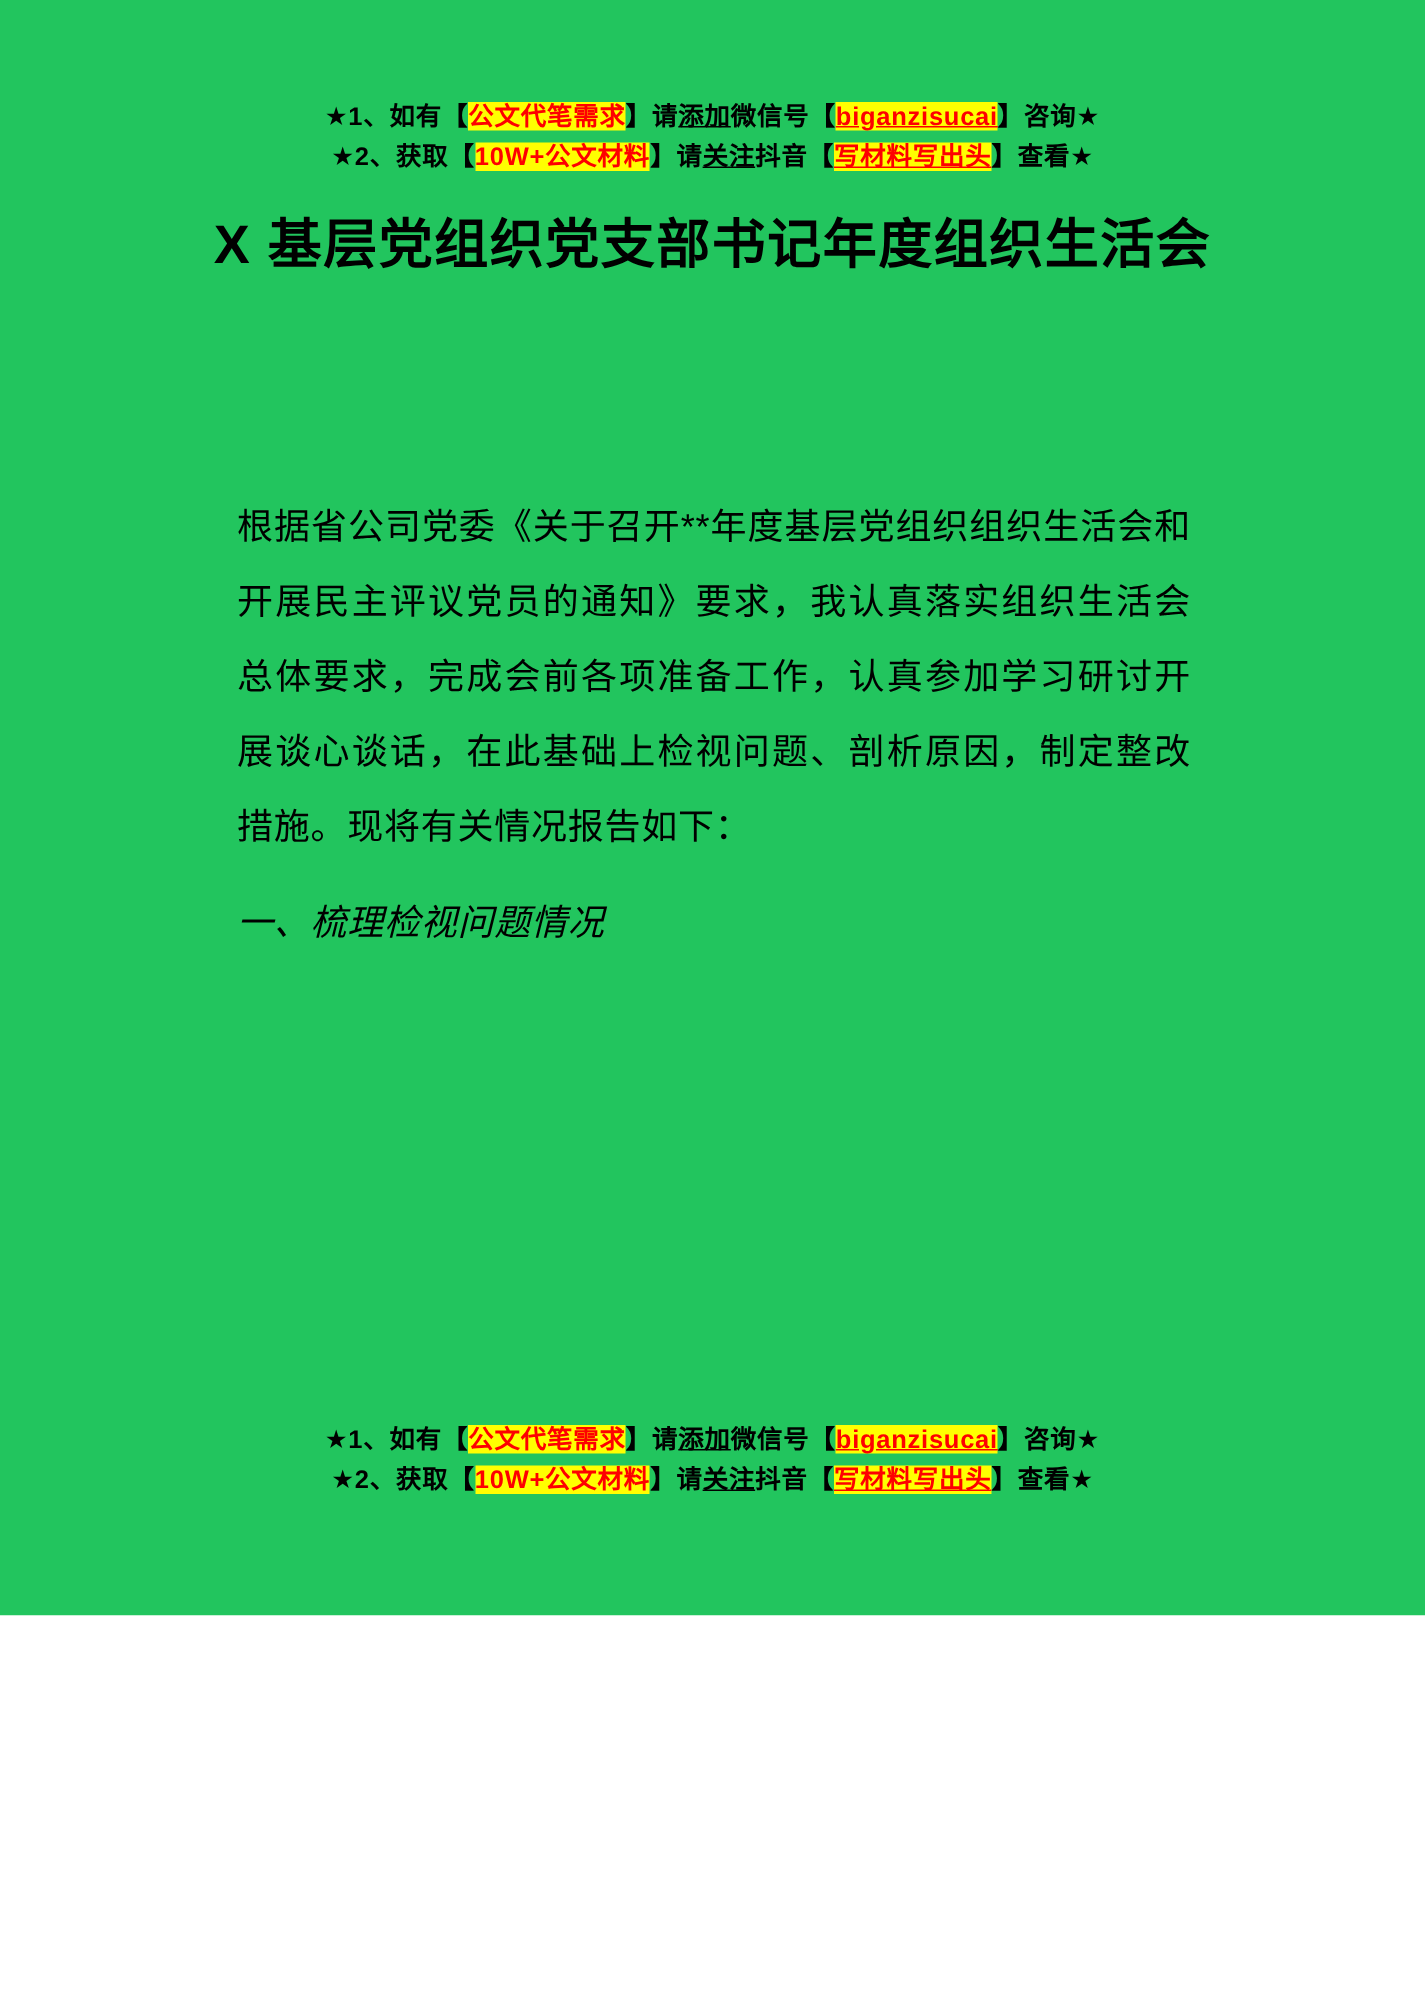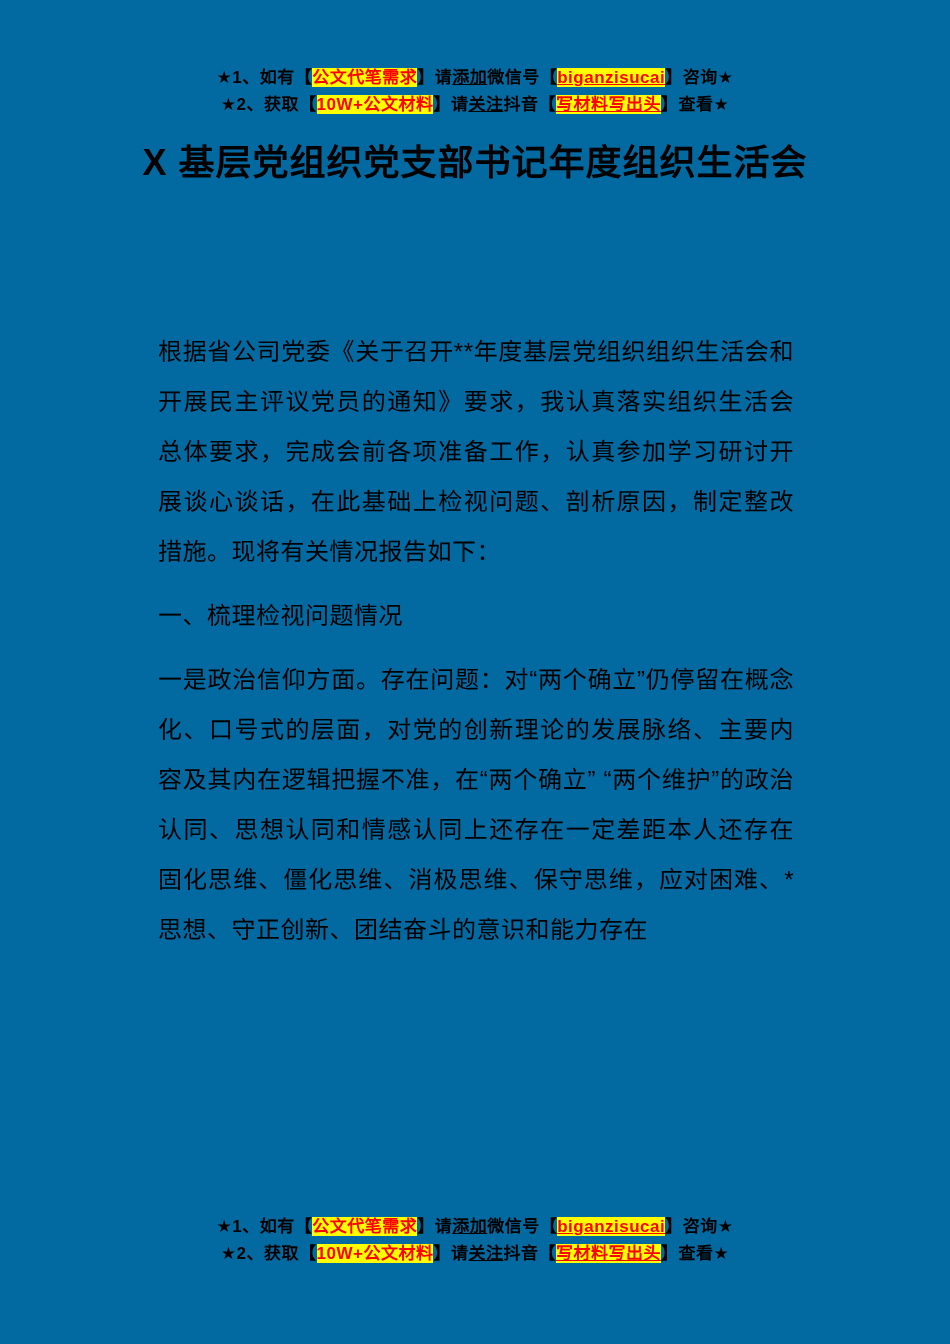--- a/index.html
+++ b/index.html
@@ -3,23 +3,23 @@
 <meta charset="utf-8">
 <style>
   html, body {
     margin: 0;
     padding: 0;
     background: #ffffff;
   }
   .page {
     position: relative;
     width: 950px;
-    height: 1344px;
+    height: 1077px;
     margin: 0 auto;
-    background: #0369a1;
+    background: #22c55e;
     overflow: hidden;
     font-family: "Liberation Sans", "DejaVu Sans", sans-serif;
     color: #000000;
   }
   
   .promo {
     width: 100%;
     text-align: center;
     font-weight: 700;
     font-size: 17px;
@@ -69,20 +69,21 @@
     text-justify: inter-character;
     color: #000000;
     font-weight: 400;
   }
   .section-heading {
     font-size: 21px;
     line-height: 30px;
     font-weight: 400;
     margin: 55px 0 65px 0;
     letter-spacing: 0.5px;
+    font-style: italic;
   }
 </style>
 </head>
 <body>
 
 <div class="page">
 
   <header class="promo promo-header">
     <div class="promo-line">
       <span>★1、如有【</span><span class="hl">公文代笔需求</span><span>】请</span><span class="u">添加</span><span>微信号【</span><span class="hl-link">biganzisucai</span><span>】咨询★</span>
@@ -90,21 +91,20 @@
     <div class="promo-line">
       <span>★2、获取【</span><span class="hl">10W+公文材料</span><span>】请</span><span class="u">关注</span><span>抖音【</span><span class="hl-link">写材料写出头</span><span>】查看★</span>
     </div>
   </header>
 
   <h1 class="doc-title doc-title-1">X 基层党组织党支部书记年度组织生活会</h1>
 
   <main class="doc-body">
     <p>根据省公司党委《关于召开**年度基层党组织组织生活会和开展民主评议党员的通知》要求，我认真落实组织生活会总体要求，完成会前各项准备工作，认真参加学习研讨开展谈心谈话，在此基础上检视问题、剖析原因，制定整改措施。现将有关情况报告如下：</p>
     <p class="section-heading">一、梳理检视问题情况</p>
-    <p>一是政治信仰方面。存在问题：对“两个确立”仍停留在概念化、口号式的层面，对党的创新理论的发展脉络、主要内容及其内在逻辑把握不准，在“两个确立” “两个维护”的政治认同、思想认同和情感认同上还存在一定差距本人还存在固化思维、僵化思维、消极思维、保守思维，应对困难、*思想、守正创新、团结奋斗的意识和能力存在</p>
   </main>
 
   <footer class="promo promo-footer">
     <div class="promo-line">
       <span>★1、如有【</span><span class="hl">公文代笔需求</span><span>】请</span><span class="u">添加</span><span>微信号【</span><span class="hl-link">biganzisucai</span><span>】咨询★</span>
     </div>
     <div class="promo-line">
       <span>★2、获取【</span><span class="hl">10W+公文材料</span><span>】请</span><span class="u">关注</span><span>抖音【</span><span class="hl-link">写材料写出头</span><span>】查看★</span>
     </div>
   </footer>

